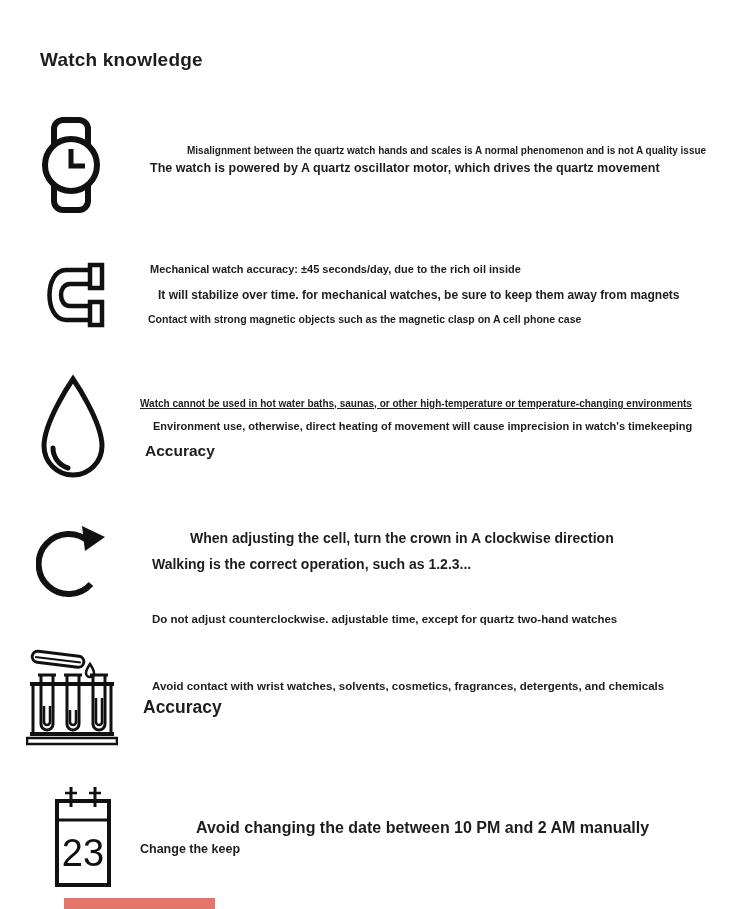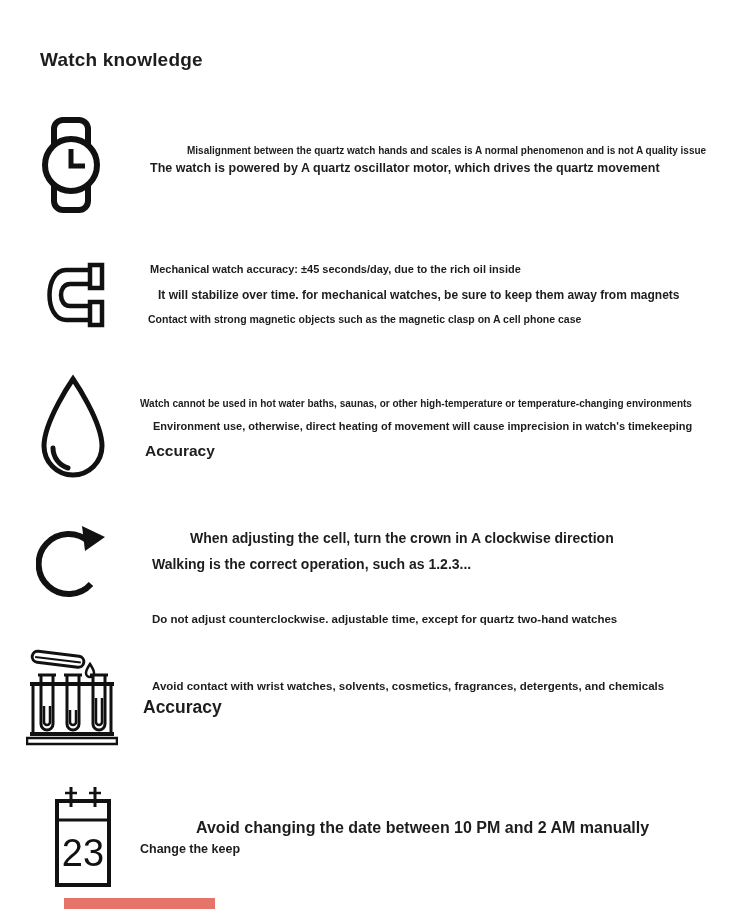--- a/index.html
+++ b/index.html
@@ -30,21 +30,21 @@
   #icon5{left:26px;top:641px;width:92px;height:106px;}
   #icon6{left:54px;top:785px;width:58px;height:103px;}
 
   #s1l1{left:167px;top:145px;font-size:10px;padding-left:20px;}
   #s1l2{left:150px;top:161px;font-size:12.5px;}
 
   #s2l1{left:150px;top:263px;font-size:11px;}
   #s2l2{left:158px;top:288px;font-size:12px;}
   #s2l3{left:148px;top:313px;font-size:10.5px;}
 
-  #s3l1{left:140px;top:398px;font-size:10px;}
+  #s3l1{left:140px;top:398px;font-size:10px;text-decoration:underline;}
   #s3l2{left:153px;top:420px;font-size:11px;}
   #s3l3{left:145px;top:442px;font-size:15.5px;}
 
   #s4l1{left:190px;top:530px;font-size:14px;}
   #s4l2{left:152px;top:556px;font-size:14px;}
   #s4l3{left:152px;top:613px;font-size:11.5px;}
 
   #s5l1{left:152px;top:680px;font-size:11.5px;}
   #s5l2{left:143px;top:697px;font-size:17.5px;}
 

